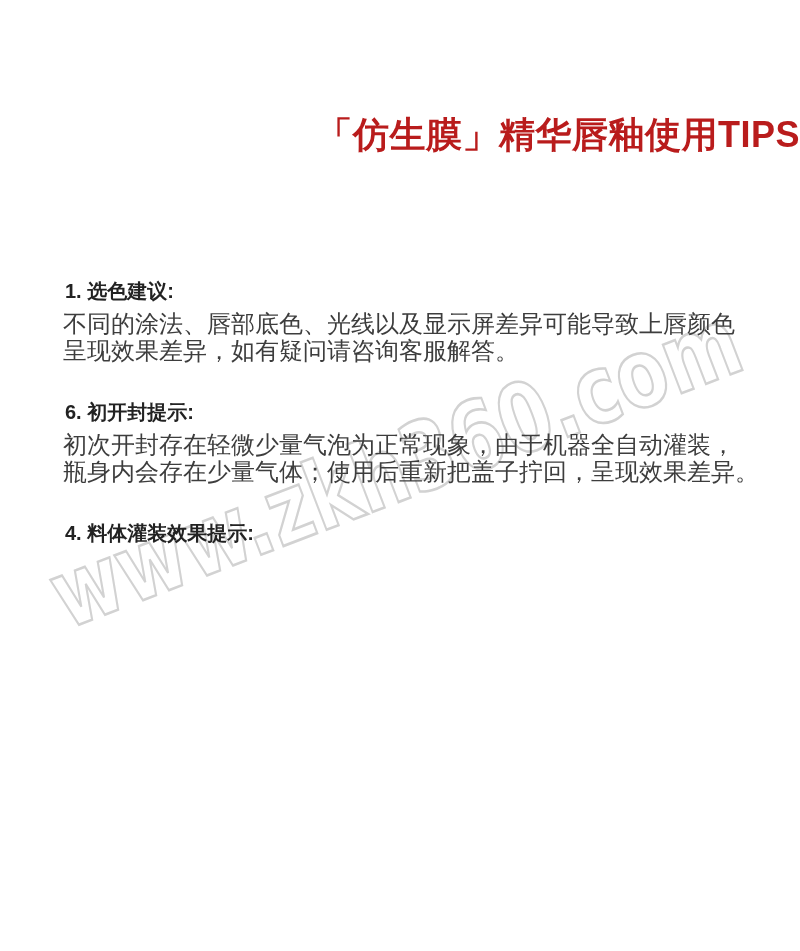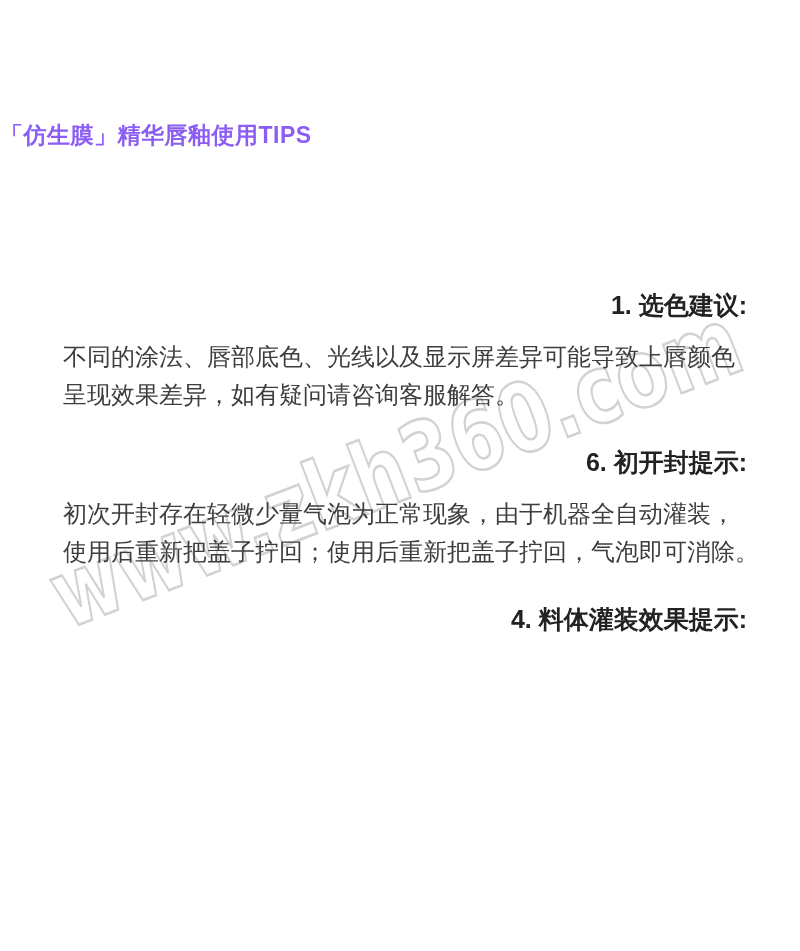--- a/index.html
+++ b/index.html
@@ -11,40 +11,39 @@
     overflow:hidden;
     font-family:"Liberation Sans","DejaVu Sans",sans-serif;
   }
   .watermark-layer {
     position:absolute; left:0; top:0; width:800px; height:951px;
     z-index:1; pointer-events:none;
   }
   .page-title {
     position:absolute; left:0; top:112px; width:800px;
     z-index:2;
-    text-align:left;
-    font-size:23px; line-height:46px;
+    text-align:right;
+    font-size:36px; line-height:46px;
     font-weight:700;
-    color:#8b5cf6;
+    color:#b91c1c;
     letter-spacing:0.5px;
   }
   .content {
     position:absolute; left:63px; top:272px; width:700px;
     z-index:2;
   }
   .tip-section { margin:0 0 31px 0; }
   .tip-heading {
-    font-size:25px; line-height:34px;
+    font-size:20px; line-height:34px;
     font-weight:700;
     color:#222222;
-    margin:16px;
-    text-align:right;
+    margin:2px;
   }
   .tip-body {
-    font-size:24px; line-height:38px;
+    font-size:24px; line-height:27px;
     font-weight:400;
     color:#3d3d3d;
     margin:0;
     white-space:pre;
   }
 </style>
 </head>
 <body>
 
 <div class="page">
@@ -60,21 +59,21 @@
     <div class="tip-section">
       <div class="tip-heading">1. 选色建议:</div>
       <div class="tip-body">不同的涂法、唇部底色、光线以及显示屏差异可能导致上唇颜色
 呈现效果差异，如有疑问请咨询客服解答。</div>
     </div>
 
 
     <div class="tip-section">
       <div class="tip-heading">6. 初开封提示:</div>
       <div class="tip-body">初次开封存在轻微少量气泡为正常现象，由于机器全自动灌装，
-使用后重新把盖子拧回；使用后重新把盖子拧回，气泡即可消除。</div>
+瓶身内会存在少量气体；使用后重新把盖子拧回，呈现效果差异。</div>
     </div>
 
     <div class="tip-section">
       <div class="tip-heading">4. 料体灌装效果提示:</div>
     </div>
 
 
   </div>
 </div>
 

